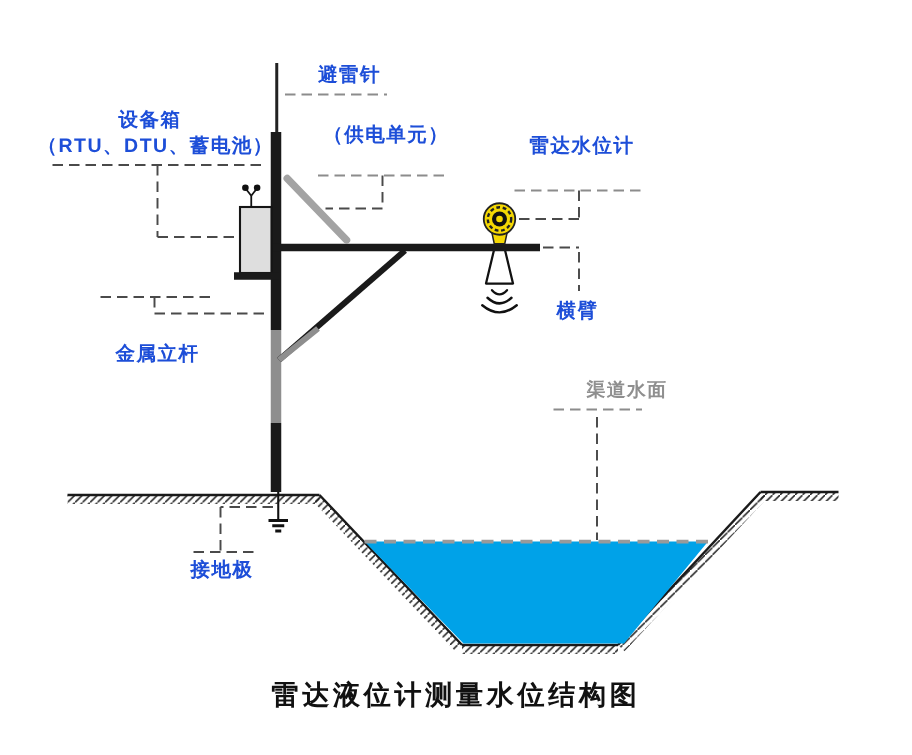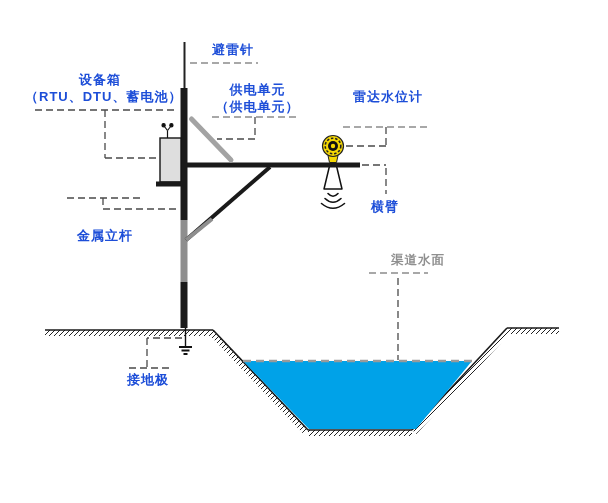--- a/index.html
+++ b/index.html
@@ -118,27 +118,27 @@
   </svg>
 
   <div class="lbl" style="left:212px;top:41px;">避雷针</div>
 
   <div class="lbl center" style="left:25px;top:71px;width:150px;">
     <div>设备箱</div>
     <div>（RTU、DTU、蓄电池）</div>
   </div>
 
   <div class="lbl center" style="left:210px;top:81px;width:95px;">
-    <div>供电单元</div>
     <div>（供电单元）</div>
   </div>
 
   <div class="lbl" style="left:353px;top:88px;">雷达水位计</div>
 
   <div class="lbl" style="left:77px;top:179px;margin-top:48px;">金属立杆</div>
 
   <div class="lbl" style="left:371px;top:198px;">横臂</div>
 
   <div class="lbl gray" style="left:374px;top:252px;font-size:12.5px;margin-left:17px;">渠道水面</div>
 
   <div class="lbl" style="left:127px;top:371px;">接地极</div>
 
+  <div class="title">雷达液位计测量水位结构图</div>
 </div>
 
 </body></html>

